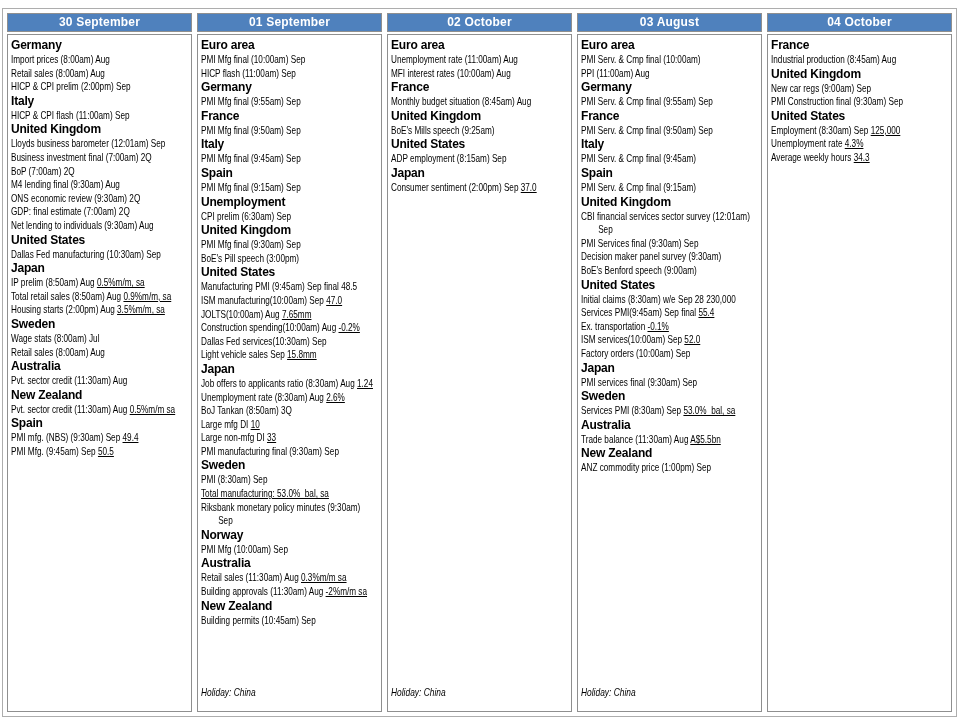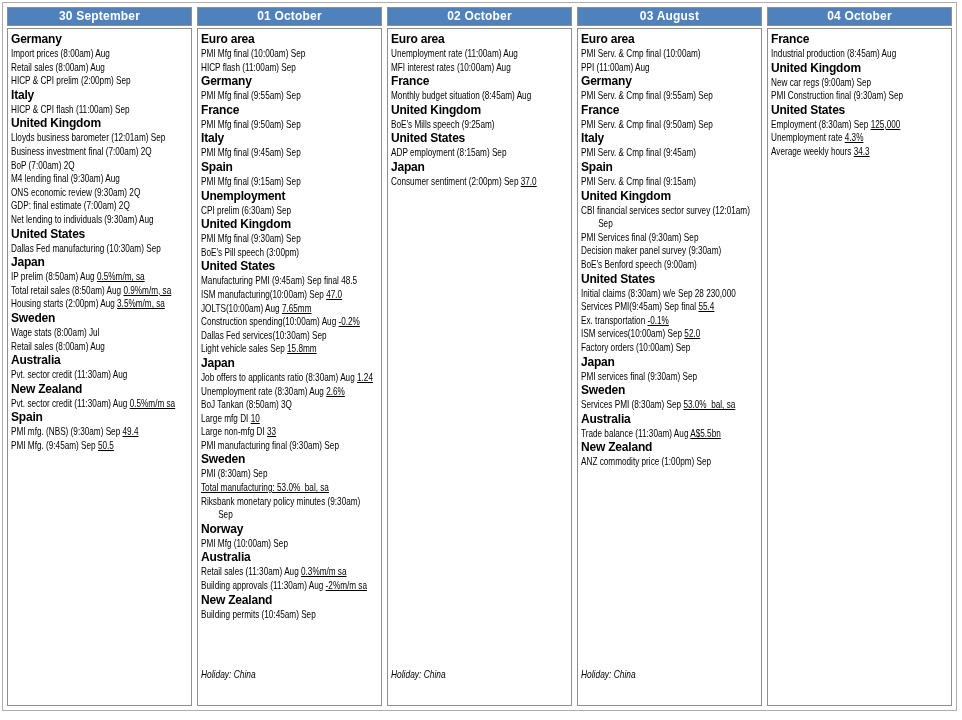--- a/index.html
+++ b/index.html
@@ -1,39 +1,39 @@
 <!DOCTYPE html>
 <html style="--hdr-bg: #4f81bd; --hdr-text: #ffffff; --cell-border: #8f8f8f; --frame-border: #adadad;"><head>
 <meta charset="utf-8">
 <style>
   html,body { margin:0; padding:0; background:#ffffff; }
   body {
     width:962px; height:720px; position:relative; overflow:hidden;
     font-family:"Liberation Sans", sans-serif; color:#000;
   }
   .frame {
-    position:absolute; left:2px; top:2px; width:955px; height:709px;
+    position:absolute; left:2px; top:8px; width:955px; height:709px;
     box-sizing:border-box; border:1px solid var(--frame-border,#adadad);
     padding:4px;
   }
   .grid {
     display:grid; height:100%; box-sizing:border-box;
     grid-template-columns:repeat(5,1fr);
     grid-template-rows:19px 1fr;
     column-gap:5px; row-gap:2px;
   }
   .hdr {
     box-sizing:border-box; background:var(--hdr-bg,#4f81bd);
     border:1px solid var(--cell-border,#8f8f8f);
     color:var(--hdr-text,#ffffff); font-weight:bold; font-size:12px;
     line-height:16px; text-align:center; letter-spacing:0.2px;
   }
   .col {
     box-sizing:border-box; border:1px solid var(--cell-border,#8f8f8f);
-    background:#fff; padding:2px 1px 20px 3px;
+    background:#fff; padding:2px 1px 8px 3px;
     display:flex; flex-direction:column; overflow:hidden;
   }
   .sec { margin-top:0; }
   .sec:first-child { margin-top:1px; }
   .country {
     font-size:12px; font-weight:bold; line-height:15px; letter-spacing:-0.2px;
     white-space:nowrap;
   }
   .item {
     font-size:10.5px; line-height:13.6px; white-space:nowrap;
@@ -47,21 +47,21 @@
     font-size:10.5px; font-style:italic; line-height:13.6px; white-space:nowrap;
     width:130%; transform:scaleX(0.80); transform-origin:0 0;
   }
 </style>
 </head>
 <body>
 
 <div class="frame">
   <div class="grid">
       <div class="hdr">30 September</div>
-      <div class="hdr">01 October</div>
+      <div class="hdr">01 September</div>
       <div class="hdr">02 October</div>
       <div class="hdr">03 August</div>
       <div class="hdr">04 October</div>
       <div class="col">
         <div class="sec">
           <div class="country">Germany</div>
           <div class="item">Import prices (8:00am) Aug</div>
           <div class="item">Retail sales (8:00am) Aug</div>
           <div class="item">HICP &amp; CPI prelim (2:00pm) Sep</div>
         </div>

